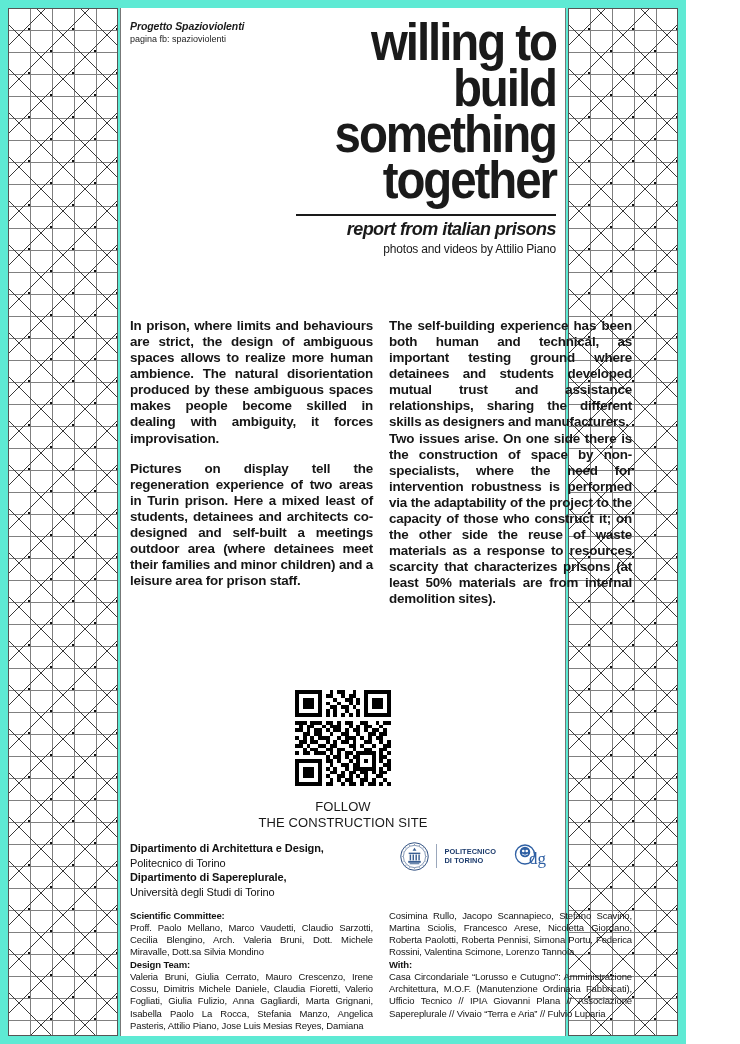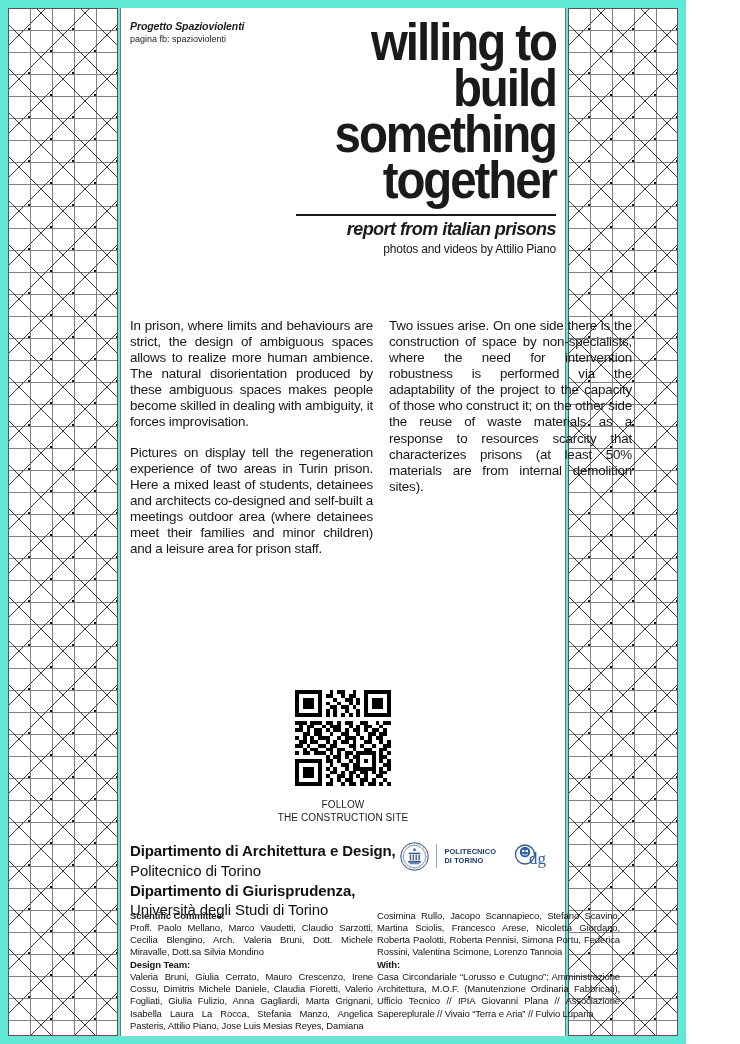--- a/index.html
+++ b/index.html
@@ -149,20 +149,21 @@
     position: absolute;
     left: 0;
     right: 0;
     top: 310px;
     display: flex;
     gap: 16px;
   }
   .col {
     width: 243px;
     flex: 0 0 243px;
+    font-weight: bold;
   }
   .col.right { margin-left: auto; }
   .col p {
     margin: 0 0 14px 0;
     font-size: 13.4px;
     line-height: 1.20;
     color: #161616;
     text-align: justify;
     text-justify: inter-word;
     letter-spacing: -0.18px;
@@ -187,32 +188,32 @@
     height: 96px;
     image-rendering: pixelated;
     display: block;
     background: #fff;
     padding: 4px;
     box-sizing: content-box;
   }
   .qr-caption {
     margin-top: 9px;
     text-align: center;
-    font-size: 10px;
+    font-size: 13px;
     line-height: 1.25;
     color: #1a1a1a;
     letter-spacing: 0.1px;
   }
 
   
   .depts {
     position: absolute;
     left: 0;
     top: 833px;
-    font-size: 15px;
+    font-size: 11px;
     line-height: 1.32;
     color: #111;
     letter-spacing: -0.1px;
   }
   .depts .b { font-weight: bold; }
 
   .logos {
     position: absolute;
     right: 2px;
     top: 833px;
@@ -243,21 +244,21 @@
   }
   .dg-logo { width: 40px; height: 30px; }
 
   
   .credits {
     position: absolute;
     left: 0;
     right: 0;
     top: 902px;
     display: flex;
-    gap: 4px;
+    gap: 16px;
   }
   .credits .ccol {
     width: 243px;
     flex: 0 0 243px;
     font-size: 9.5px;
     line-height: 1.27;
     color: #141414;
     text-align: justify;
     letter-spacing: -0.12px;
   }
@@ -303,20 +304,21 @@
       <div class="subtitle">report from italian prisons</div>
       <div class="credit-photos">photos and videos by Attilio Piano</div>
     </div>
 
     <div class="body-cols">
       <div class="col left">
         <p>In prison, where limits and behaviours are strict, the design of ambiguous spaces allows to realize more human ambience. The natural disorientation produced by these ambiguous spaces makes people become skilled in dealing with ambiguity, it forces improvisation.</p>
         <p>Pictures on display tell the regeneration experience of two areas in Turin prison. Here a mixed least of students, detainees and architects co-designed and self-built a meetings outdoor area (where detainees meet their families and minor children) and a leisure area for prison staff.</p>
       </div>
       <div class="col right">
+        <p class="tight">The self-building experience has been both human and technical, as important testing ground where detainees and students developed mutual trust and assistance relationships, sharing the different skills as designers and manufacturers.</p>
         <p>Two issues arise. On one side there is the construction of space by non-specialists, where the need for intervention robustness is performed via the adaptability of the project to the capacity of those who construct it; on the other side the reuse of waste materials as a response to resources scarcity that characterizes prisons (at least 50% materials are from internal demolition sites).</p>
       </div>
     </div>
 
     <div class="qr-wrap">
       <svg class="qr" viewBox="0 0 25 25" shape-rendering="crispEdges">
         <rect width="25" height="25" fill="#ffffff"></rect>
         <g fill="#000000">
 
           <rect x="0" y="0" width="7" height="1"></rect>
@@ -501,21 +503,21 @@
       </svg>
       <div class="qr-caption">
         <div>FOLLOW</div>
         <div>THE CONSTRUCTION SITE</div>
       </div>
     </div>
 
     <div class="depts">
       <div class="b">Dipartimento di Architettura e Design,</div>
       <div>Politecnico di Torino</div>
-      <div class="b">Dipartimento di Giurisprudenza,</div>
+      <div class="b">Dipartimento di Sapereplurale,</div>
       <div>Università degli Studi di Torino</div>
     </div>
 
     <div class="logos">
       <div class="polito-logo">
         <svg class="polito-seal" viewBox="0 0 60 60">
           <circle cx="30" cy="30" r="28.5" fill="none" stroke="#2c4d7e" stroke-width="2"></circle>
           <circle cx="30" cy="30" r="23" fill="none" stroke="#2c4d7e" stroke-width="1.2"></circle>
           <g fill="#3a5f92">
             <path d="M30 12 l4 6 -8 0 z"></path>
@@ -561,21 +563,21 @@
         <path d="M16 26 q6 5 12 0" fill="none" stroke="#ffffff" stroke-width="1.6"></path>
         <text x="30" y="45" font-family="'Liberation Serif', serif" font-size="34" fill="#2e5fa3">dg</text>
       </svg>
     </div>
 
     <div class="credits">
       <div class="ccol left">
         <div class="hd">Scientific Committee:</div>
         <div class="para">Proff. Paolo Mellano, Marco Vaudetti, Claudio Sarzotti, Cecilia Blengino, Arch. Valeria Bruni, Dott. Michele Miravalle, Dott.sa Silvia Mondino</div>
         <div class="hd">Design Team:</div>
-        <div class="para lastleft">Valeria Bruni, Giulia Cerrato, Mauro Crescenzo, Irene Cossu, Dimitris Michele Daniele, Claudia Fioretti, Valerio Fogliati, Giulia Fulizio, Anna Gagliardi, Marta Grignani, Isabella Laura La Rocca, Stefania Manzo, Angelica Pasteris, Attilio Piano, Jose Luis Mesias Reyes, Damiana</div>
+        <div class="para lastleft">Valeria Bruni, Giulia Cerrato, Mauro Crescenzo, Irene Cossu, Dimitris Michele Daniele, Claudia Fioretti, Valerio Fogliati, Giulia Fulizio, Anna Gagliardi, Marta Grignani, Isabella Paolo La Rocca, Stefania Manzo, Angelica Pasteris, Attilio Piano, Jose Luis Mesias Reyes, Damiana</div>
       </div>
       <div class="ccol right">
         <div class="para">Cosimina Rullo, Jacopo Scannapieco, Stefano Scavino, Martina Sciolis, Francesco Arese, Nicoletta Giordano, Roberta Paolotti, Roberta Pennisi, Simona Portu, Federica Rossini, Valentina Scimone, Lorenzo Tannoia</div>
         <div class="hd">With:</div>
         <div class="para">Casa Circondariale “Lorusso e Cutugno”: Amministrazione Architettura, M.O.F. (Manutenzione Ordinaria Fabbricati), Ufficio Tecnico // IPIA Giovanni Plana // Associazione Sapereplurale // Vivaio “Terra e Aria” // Fulvio Luparia</div>
       </div>
     </div>
 
    </div>
   </div>

